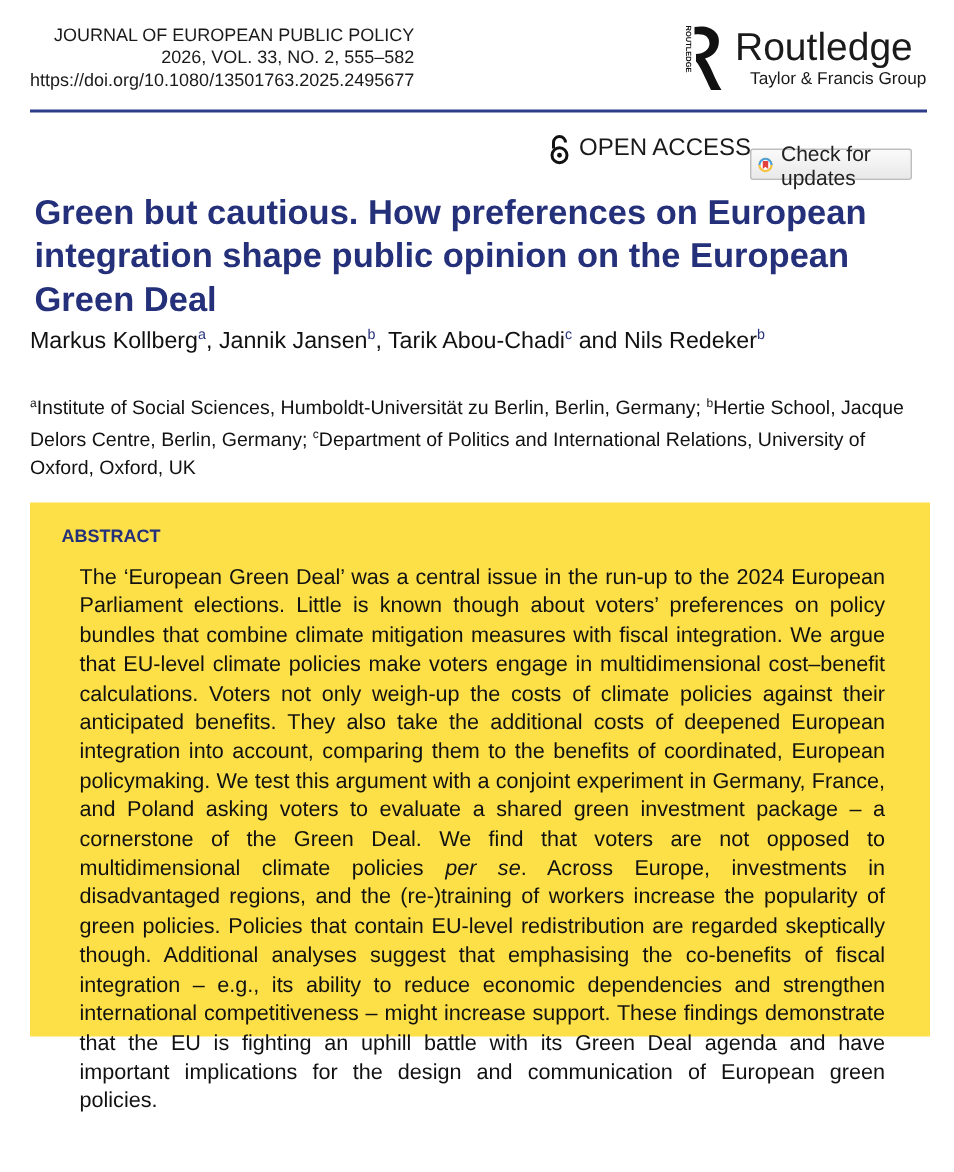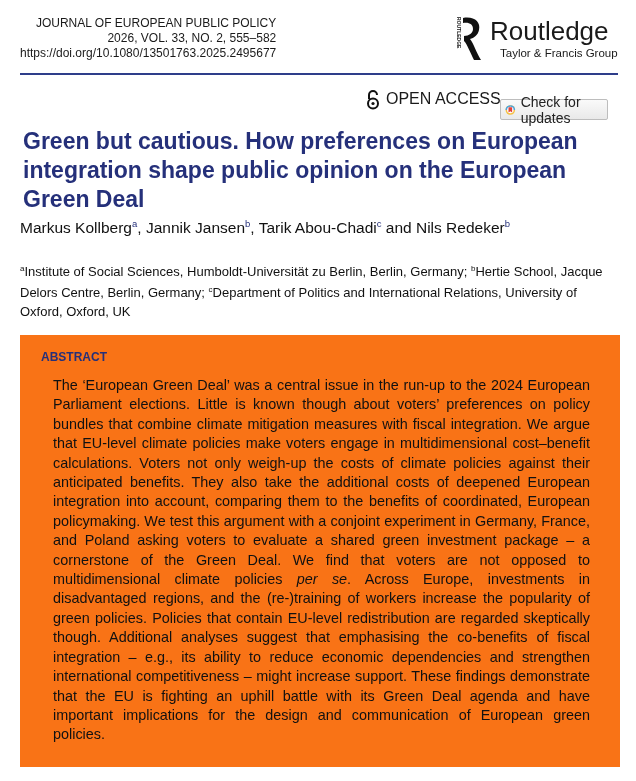--- a/index.html
+++ b/index.html
@@ -16,21 +16,21 @@
   .oa svg { width:14px; height:20px; }
   .cfu { position:absolute; left:500px; top:84px; width:108px; height:21px; border:1px solid #bdbdbd; border-radius:2px;
          background:linear-gradient(#fafafa,#e9e9e9); display:flex; align-items:center; gap:5px; padding-left:4px; box-sizing:border-box;
          font-size:14px; color:#222;margin-top:15px; }
   .cfu svg { width:14px; height:14px; }
   .title { position:absolute; left:20px; top:124px; width:600px; font-size:23px; line-height:29px; font-weight:bold; color:#25307a; }
   .authors { position:absolute; left:20px; top:214px; font-size:15.5px; line-height:20px; color:#111; white-space:nowrap; }
   .authors sup { font-size:9.5px; color:#25307a; }
   .affil { position:absolute; left:20px; top:260px; width:600px; font-size:13px; line-height:18px; color:#111; }
   .affil sup { font-size:8px; }
-  .abstract { position:absolute; left:20px; top:335px; width:600px; height:432px; background:#f97316; box-sizing:border-box; padding:16px 18px 0 21px; }
+  .abstract { position:absolute; left:20px; top:335px; width:600px; height:356px; background:#fde047; box-sizing:border-box; padding:16px 18px 0 21px; }
   .abstract h2 { margin:0; font-size:12px; line-height:13px; font-weight:bold; color:#25307a; }
   .abstract p { margin:12px; font-size:14.4px; line-height:19.4px; text-align:justify; color:#111; }
 </style>
 </head>
 <body>
 
 <div class="journal">
   <div>JOURNAL OF EUROPEAN PUBLIC POLICY</div>
   <div>2026, VOL. 33, NO. 2, 555–582</div>
   <div>https://doi.org/10.1080/13501763.2025.2495677</div>

